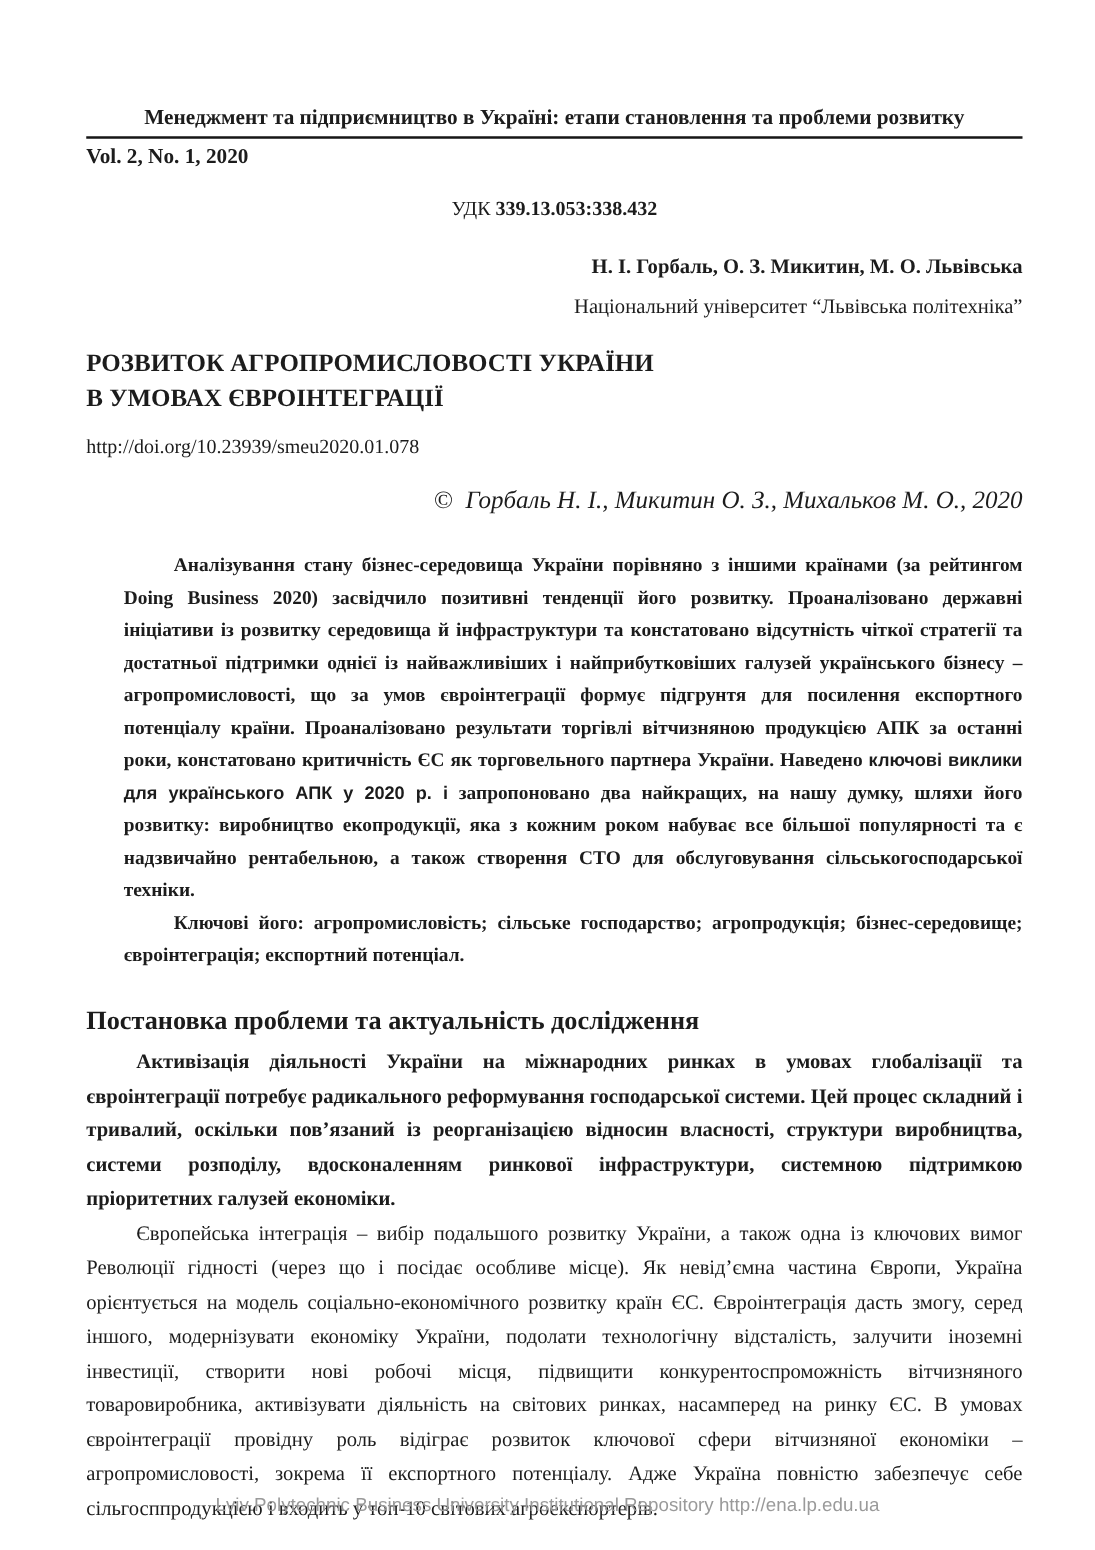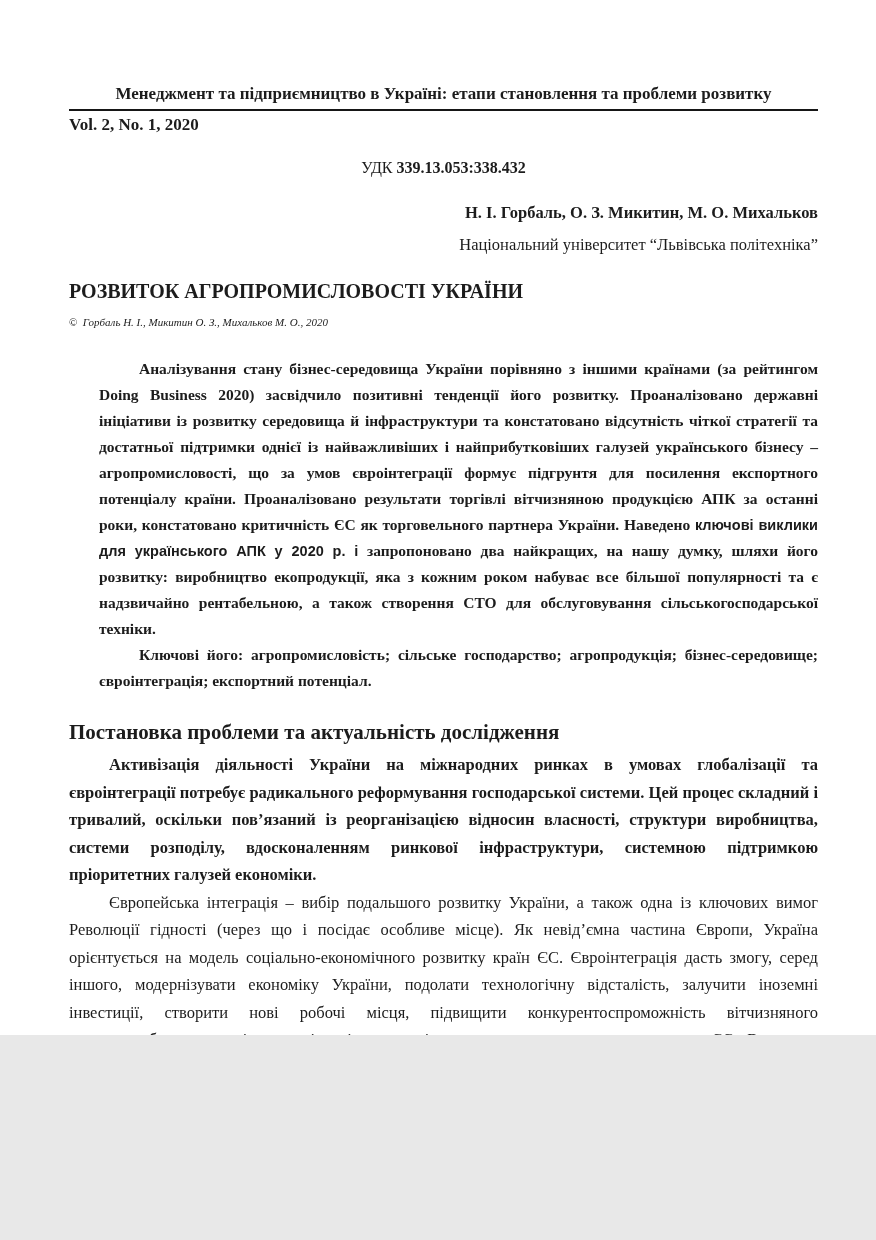--- a/index.html
+++ b/index.html
@@ -1,19 +1,19 @@
 <!DOCTYPE html>
 <html lang="uk"><head>
 <meta charset="utf-8">
 <style>
   html,body{margin:0;padding:0;}
   body{background:#e8e8e8;}
   .page{
     position:relative;
-    width:876px;height:1035px;
+    width:876px;height:1240px;
     margin:0 auto;
     background:#ffffff;
     font-family:"Liberation Serif","DejaVu Serif",serif;
     color:#1c1c1c;
     overflow:hidden;
     box-sizing:border-box;
   }
   .content{
     box-sizing:border-box;
     padding:84px 58px 0 69px;
@@ -55,22 +55,23 @@
     font-size:20px;
     line-height:28px;
     margin-top:22px;
   }
   .doi-line{
     font-size:16px;
     margin-top:16px;
   }
   .doi-line a{color:#1c1c1c;text-decoration:none;}
   .copyright-line{
-    font-size:11px;
-    margin-top:11px;
+    font-size:20px;
+    margin-top:22px;
+    text-align:right;
   }
   .copyright-line .cp-text{font-style:italic;}
   .abstract-block{
     margin-left:30px;
     margin-top:28px;
     font-weight:bold;
     font-size:15.5px;
     line-height:26px;
     text-align:justify;
   }
@@ -115,28 +116,30 @@
 
 <div class="page">
   <div class="content">
 
     <div class="journal-header">Менеджмент та підприємництво в Україні: етапи становлення та проблеми розвитку</div>
 
     <div class="volume-line">Vol. 2, No. 1, 2020</div>
 
     <div class="udc-line"><span>УДК</span>&nbsp;<span class="num">339.13.053:338.432</span></div>
 
-    <div class="authors-line">Н. І. Горбаль, О. З. Микитин, М. О. Михальков</div>
+    <div class="authors-line">Н. І. Горбаль, О. З. Микитин, М. О. Львівська</div>
 
     <div class="affiliation-line">Національний університет “Львівська політехніка”</div>
 
     <div class="article-title">
       <div>РОЗВИТОК АГРОПРОМИСЛОВОСТІ УКРАЇНИ</div>
+      <div>В УМОВАХ ЄВРОІНТЕГРАЦІЇ</div>
     </div>
 
+    <div class="doi-line"><a href="#">http://doi.org/10.23939/smeu2020.01.078</a></div>
 
     <div class="copyright-line"><span>©</span>&nbsp;&nbsp;<span class="cp-text">Горбаль Н. І., Микитин О. З., Михальков М. О., 2020</span></div>
 
     <div class="abstract-block">
       <p><span>Аналізування стану бізнес-середовища України порівняно з іншими країнами (за рейтингом Doing Business 2020) засвідчило позитивні тенденції його розвитку. Проаналізовано державні ініціативи із розвитку середовища й інфраструктури та констатовано відсутність чіткої стратегії та достатньої підтримки однієї із найважливіших і найприбутковіших галузей українського бізнесу – агропромисловості, що за умов євроінтеграції формує підгрунтя для посилення експортного потенціалу країни. Проаналізовано результати торгівлі вітчизняною продукцією АПК за останні роки, констатовано критичність ЄС як торговельного партнера України. Наведено </span><span class="hl">ключові виклики для українського АПК у 2020 р. і</span><span> запропоновано два найкращих, на нашу думку, шляхи його розвитку: виробництво екопродукції, яка з кожним роком набуває все більшої популярності та є надзвичайно рентабельною, а також створення СТО для обслуговування сільськогосподарської техніки.</span></p>
       <p><span>Ключові його:</span><span> агропромисловість; сільське господарство; агропродукція; бізнес-середовище; євроінтеграція; експортний потенціал.</span></p>
     </div>
 
     <div class="section-heading">Постановка проблеми та актуальність дослідження</div>
 

